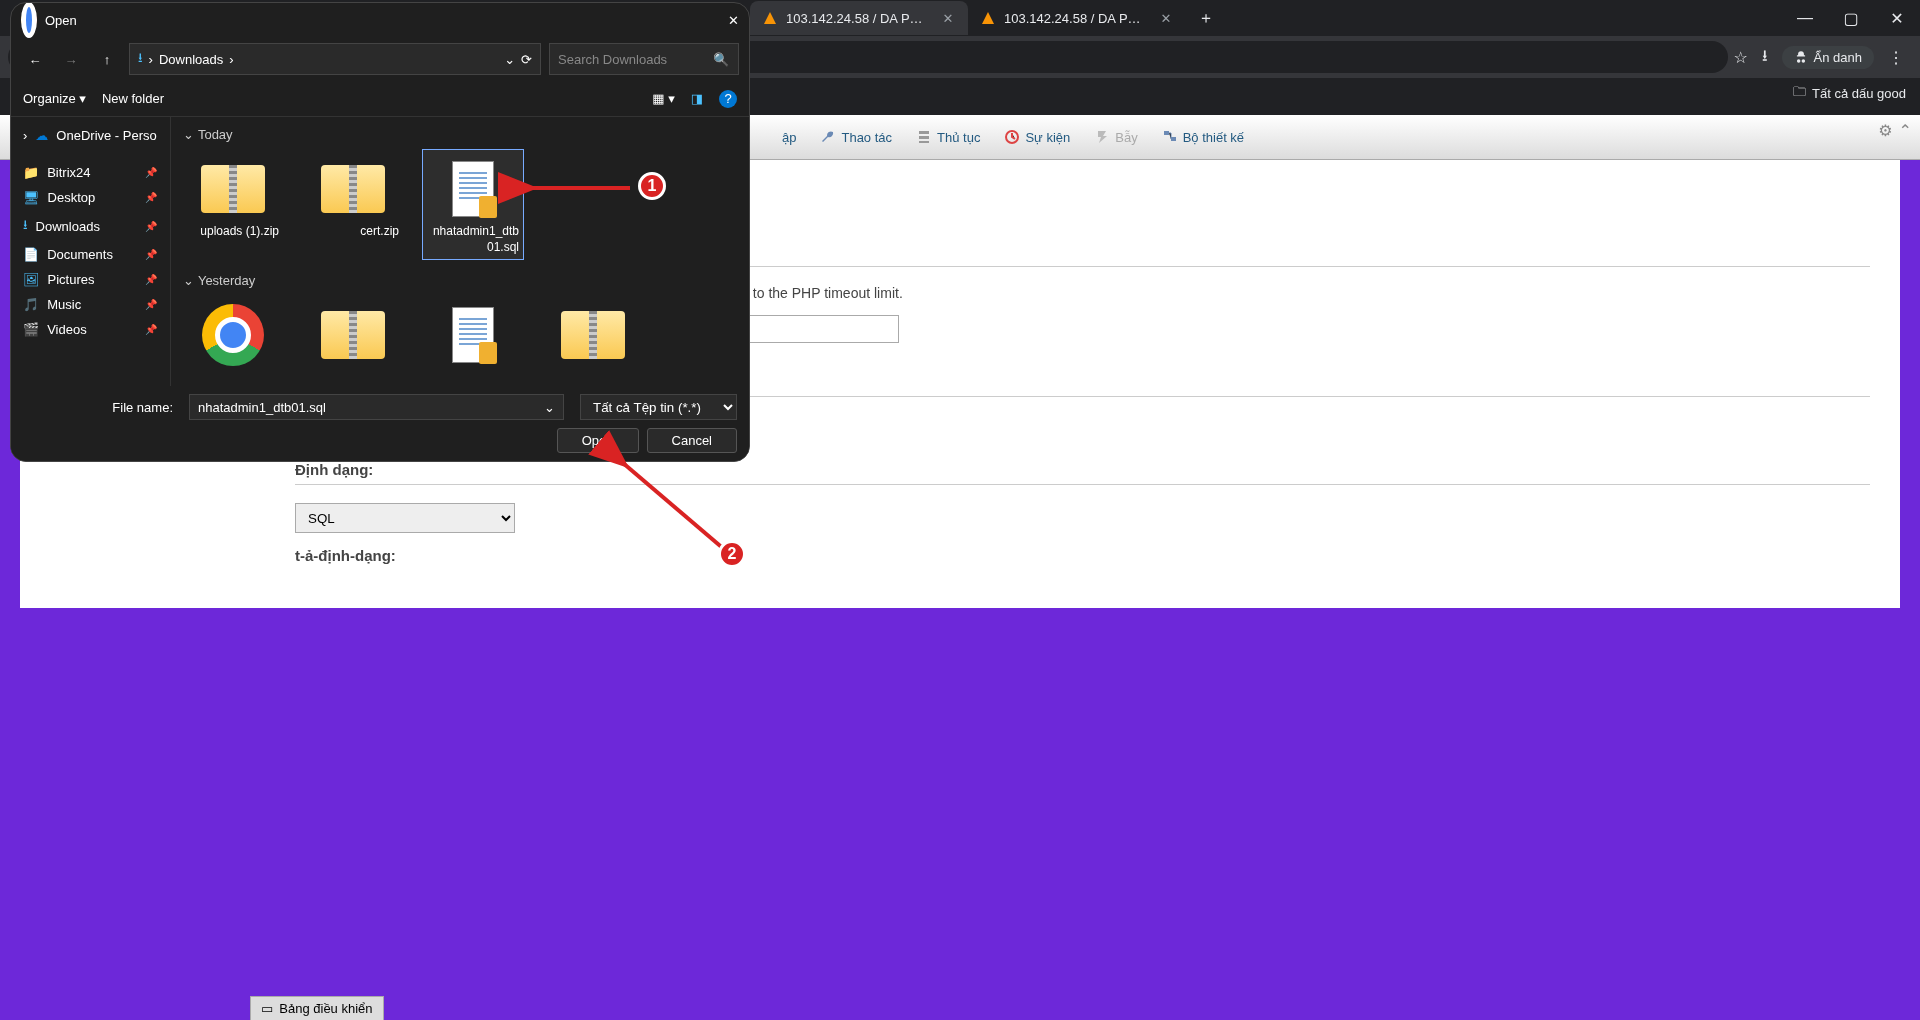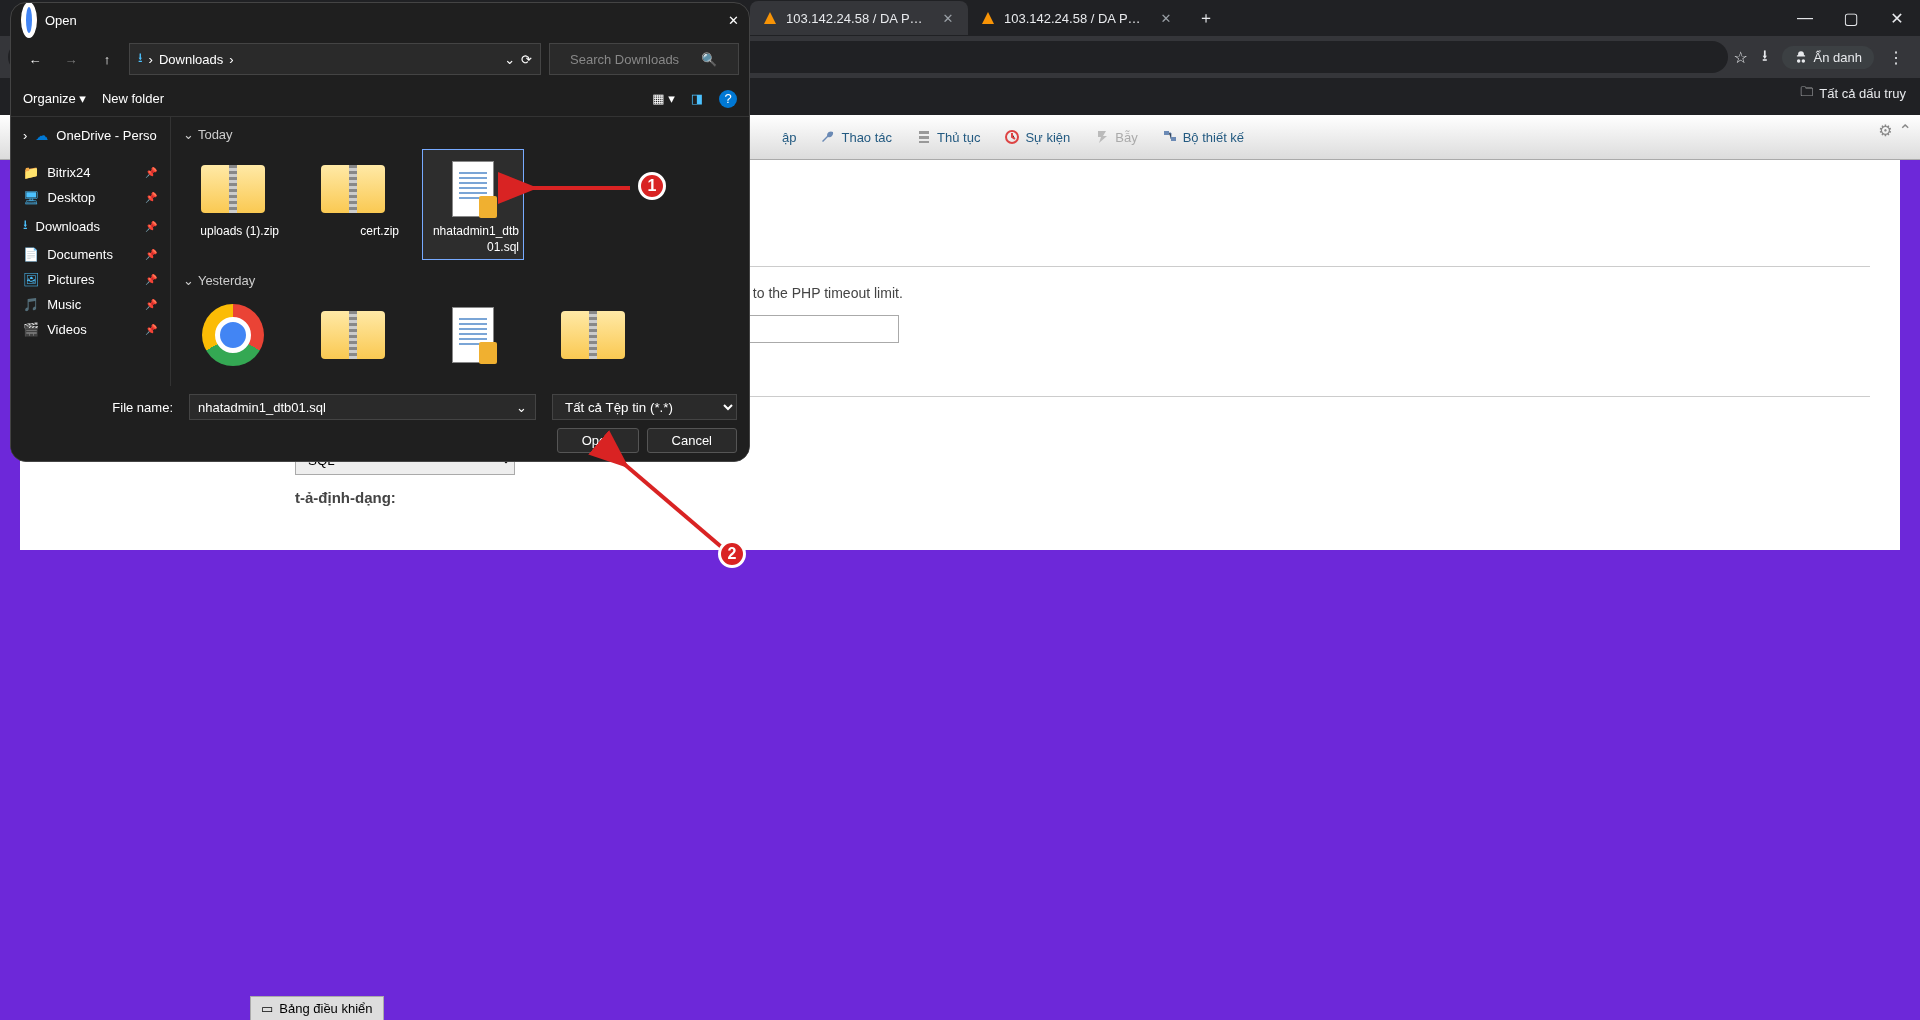--- a/index.html
+++ b/index.html
@@ -39,40 +39,40 @@
 .dbname{font-size:20px;color:#444;padding:10px 0 30px}
 .ctrl-panel{position:absolute;bottom:0;left:250px;background:#ddd;border:1px solid #aaa;border-bottom:none;padding:4px 10px;font-size:13px;display:flex;align-items:center;gap:6px}
 
 
 .file-dialog{position:absolute;top:2px;left:10px;width:740px;height:460px;background:#1f1f1f;border:1px solid #444;border-radius:16px;z-index:100;display:flex;flex-direction:column;color:#fff;font-size:13px;overflow:hidden}
 .fd-title{height:34px;display:flex;align-items:center;padding:0 10px;gap:8px}
 .fd-title .t{flex:1}
 .fd-nav{height:44px;display:flex;align-items:center;padding:0 10px;gap:8px}
 .fd-nav .nav-btn{width:28px;height:28px;display:flex;align-items:center;justify-content:center;color:#fff;cursor:pointer}
 .fd-path{flex:1;display:flex;align-items:center;background:#2a2a2a;border:1px solid #444;height:32px;padding:0 8px;gap:6px}
-.fd-search{width:190px;background:#2a2a2a;border:1px solid #444;height:32px;display:flex;align-items:center;padding:0 20px;gap:6px;color:#888}
+.fd-search{width:190px;background:#2a2a2a;border:1px solid #444;height:32px;display:flex;align-items:center;padding:0 8px;gap:6px;color:#888}
 .fd-toolbar{height:36px;display:flex;align-items:center;padding:0 12px;gap:16px;border-bottom:1px solid #333}
 .fd-toolbar .sp{flex:1}
 .fd-body{flex:1;display:flex;overflow:hidden}
 .fd-sidebar{width:160px;border-right:1px solid #333;padding:6px 4px;overflow:hidden}
 .fd-sidebar .item{display:flex;align-items:center;gap:8px;padding:5px 8px;cursor:pointer;white-space:nowrap}
 .fd-sidebar .pin{margin-left:auto;color:#888;font-size:10px}
 .fd-files{flex:1;padding:6px 12px;overflow:hidden;position:relative}
 .fd-group{color:#ccc;padding:4px 0 8px;display:flex;align-items:center;gap:4px}
 .fd-grid{display:flex;gap:20px;flex-wrap:wrap;padding-bottom:10px}
 .fd-item{width:100px;text-align:right;cursor:pointer;padding:4px}
 .fd-item.sel{background:#2d2d2d;outline:1px solid #77aaff}
 .fd-item .thumb{height:70px;display:flex;align-items:center;justify-content:center}
 .fd-item .name{font-size:12px;word-break:break-word;line-height:1.3}
 .fd-footer{padding:8px 12px;display:flex;flex-direction:column;gap:8px;background:#1f1f1f}
 .fd-row1{display:flex;align-items:center;gap:16px}
 .fd-row1 .lbl{width:150px;text-align:right}
 .fd-row1 select,.fd-row1 .combo{background:#2a2a2a;border:1px solid #444;height:26px;padding:0 8px;color:#fff}
 .fd-row1 .combo{flex:1;display:flex;align-items:center;justify-content:space-between}
-.fd-row1 select{width:185px}
+.fd-row1 select{width:157px}
 .fd-row2{display:flex;justify-content:flex-end;gap:8px}
 .fd-btn{background:#2a2a2a;border:1px solid #555;padding:4px 24px;cursor:pointer;border-radius:3px}
 
 
 .folder-ic{width:64px;height:48px;background:linear-gradient(#ffe9a6,#fac952);border-radius:4px;position:relative}
 .folder-ic.zip::after{content:"";position:absolute;left:28px;top:0;bottom:0;width:8px;background:repeating-linear-gradient(#888 0 3px,#ccc 3px 6px)}
 .file-ic{width:42px;height:56px;background:#fff;border:1px solid #888;position:relative}
 .file-ic::before{content:"";position:absolute;top:10px;left:6px;right:6px;height:28px;background:repeating-linear-gradient(#7aa5d6 0 2px,transparent 2px 5px)}
 .file-ic.sql::after{content:"";position:absolute;right:-4px;bottom:-2px;width:18px;height:22px;background:#f0b030;border-radius:2px}
 .chrome-ic{width:62px;height:62px;border-radius:50%;background:conic-gradient(#ea4335 0 120deg,#34a853 120deg 240deg,#fbbc05 240deg 360deg);display:flex;align-items:center;justify-content:center}
@@ -122,21 +122,21 @@
             <path fill="#e8eaed" d="M12 2a5 5 0 00-5 5v2H5v2h14V9h-2V7a5 5 0 00-5-5zm-4 14a3 3 0 100 6 3 3 0 000-6zm8 0a3 3 0 100 6 3 3 0 000-6z"></path>
           </svg>
         <span>Ẩn danh</span>
       </span>
       <span>⋮</span>
     </div>
   </div>
   <div class="bookmarks-bar">
     <div class="bkm">
       <span>🗀</span>
-      <span>Tất cả dấu truy</span>
+      <span>Tất cả dấu good</span>
     </div>
   </div>
 </div>
 
 <div class="pma-body">
   <div class="pma-topbar">
     <div class="nav-item">
         <span>ập</span>
       </div>
     <div class="nav-item">
@@ -189,20 +189,21 @@
       <span>Bỏ qua số lượng truy vấn này (cho SQL) bắt đầu tính từ cái thứ nhất:</span>
       <input type="text" value="0" style="">
     </div>
 
     <div class="section-title" style="margin-top:30px">Những tùy chọn khác:</div>
     <div class="row">
       <input type="checkbox" checked="" style="">
       <span>Bật kiểm tra khóa ngoại</span>
     </div>
 
+    <div class="section-title" style="margin-top:30px">Định dạng:</div>
     <div class="row">
       <select><option>SQL</option></select>
     </div>
 
     <div class="section-title" style="margin-top:12px;border:none">t-ả-định-dạng:</div>
   </div>
   <div class="ctrl-panel">
     <span>▭</span>
     <span>Bảng điều khiển</span>
   </div>

